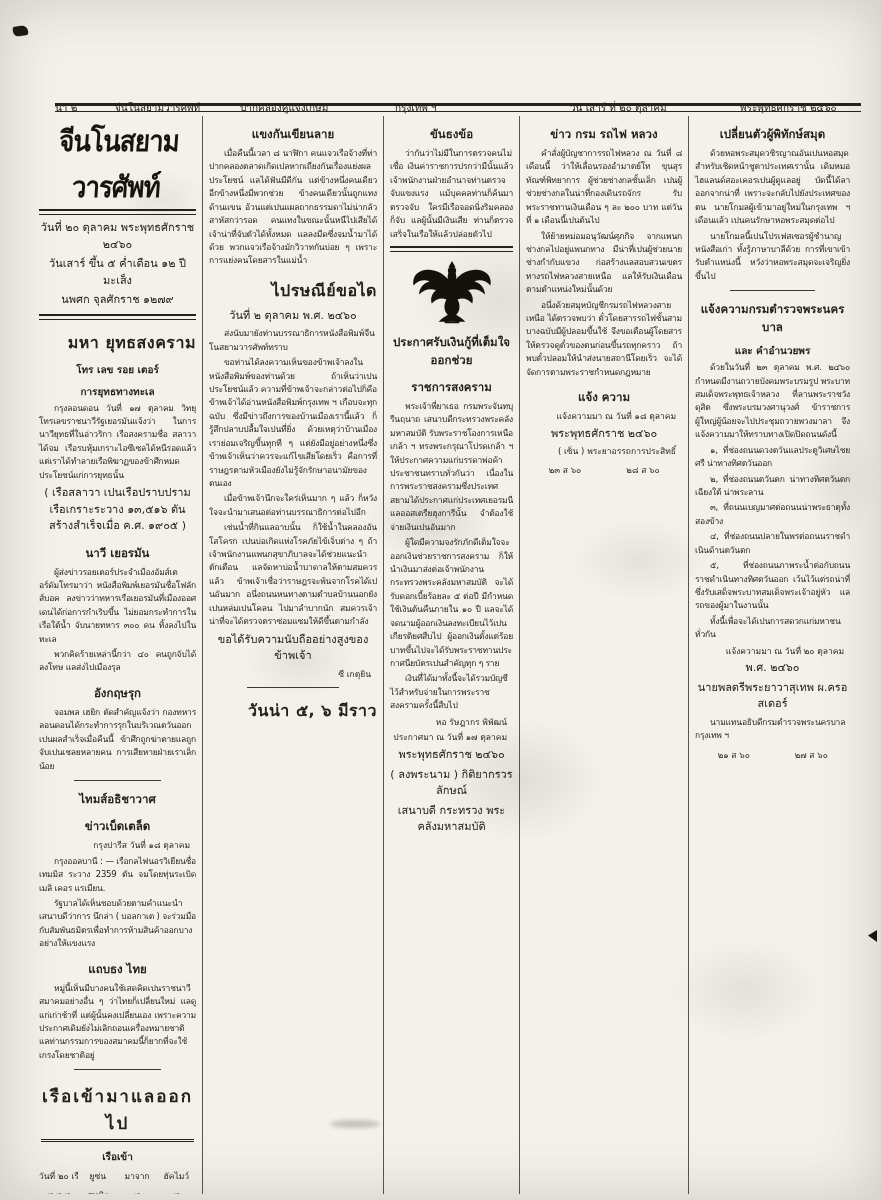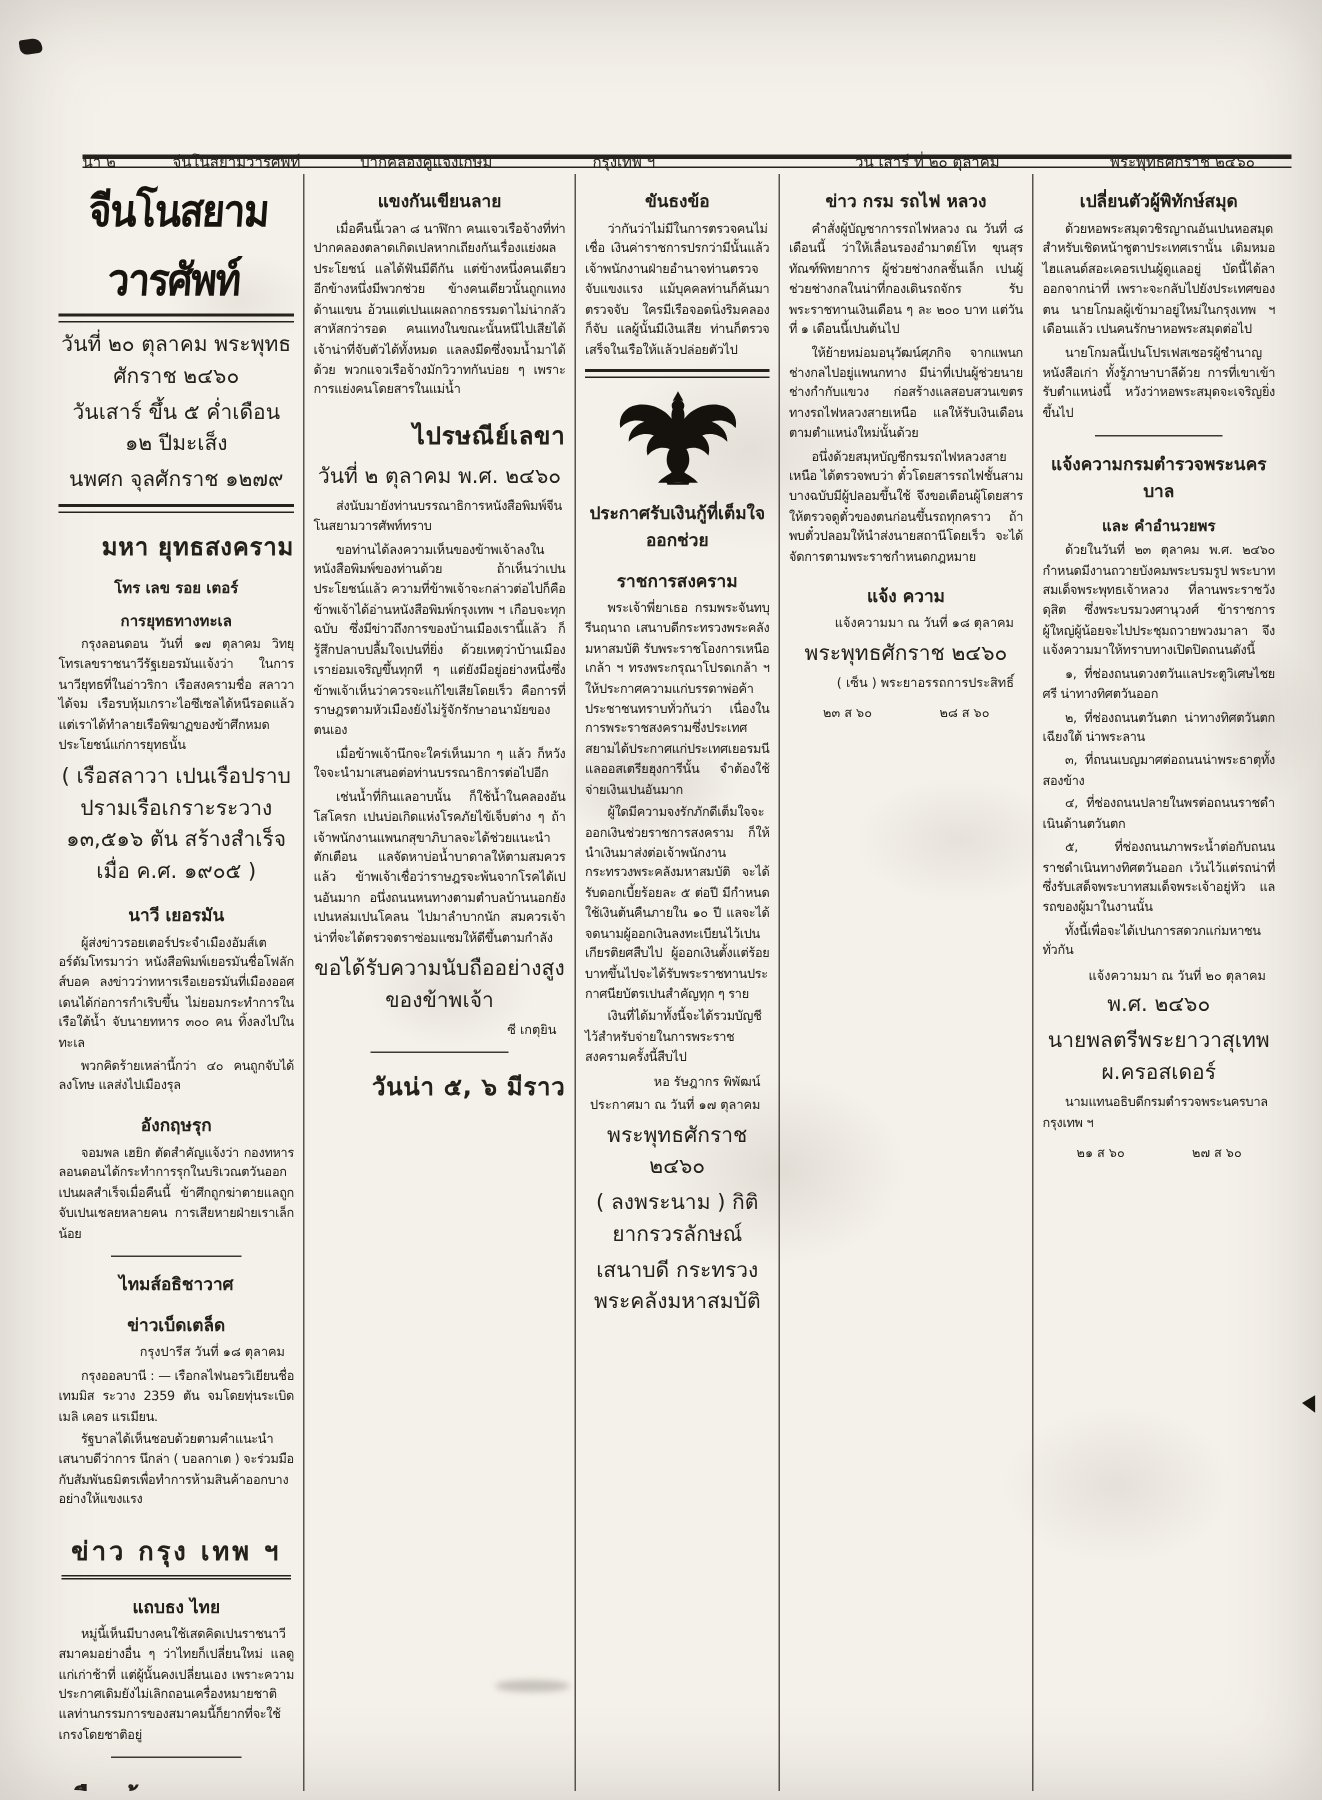--- a/index.html
+++ b/index.html
@@ -32,21 +32,21 @@
   
   .masthead{font-family:"DejaVu Serif",serif;font-weight:bold;font-size:26px;text-align:center;
     transform:skewX(-4deg) scaleY(1.12);letter-spacing:-1px;margin:6px 0 4px;color:#17140f;}
   .h1{font-size:16px;font-weight:bold;text-align:right;margin:10px 0 5px;letter-spacing:.5px;}
   .xh{font-size:17px;font-weight:bold;text-align:center;letter-spacing:2px;margin:12px 2px 6px;
     padding-bottom:3px;border-bottom:3px double #25221d;}
   .h2{font-size:11.5px;font-weight:bold;text-align:center;margin:9px 0 4px;}
   .h3{font-size:10px;font-weight:bold;text-align:center;margin:7px 0 3px;}
   .p{font-size:8.5px;line-height:1.58;text-align:justify;text-indent:15px;margin:2px 0;
     letter-spacing:-.2px;word-break:break-word;}
-  .pc{font-size:14px;line-height:1.5;text-align:center;margin:3px 0;}
+  .pc{font-size:11px;line-height:1.5;text-align:center;margin:3px 0;}
   .pr{font-size:8.5px;line-height:1.5;text-align:right;margin:3px 6px 3px 0;}
   .rule{border-top:1px solid #3d3830;width:55%;margin:7px auto;}
   .mrule{border-top:2px solid #25221d;border-bottom:1px solid #25221d;height:3px;margin:5px 0;}
   .tbl{margin:3px 0;}
   .trow{display:flex;margin:5px 0;font-size:8.5px;}
   .trow span{flex:1;text-align:center;white-space:nowrap;overflow:hidden;}
   .emblem{display:block;margin:6px auto 2px;}
   
   .blot-tl{position:absolute;top:26px;left:13px;width:15px;height:10px;background:#1d1a15;
     border-radius:2px 6px 3px 5px;transform:rotate(-8deg);}
@@ -90,21 +90,20 @@
         <div class="p">ผู้ส่งข่าวรอยเตอร์ประจำเมืองอัมส์เตอร์ดัมโทรมาว่า หนังสือพิมพ์เยอรมันชื่อโฟลักส์บอค ลงข่าวว่าทหารเรือเยอรมันที่เมืองออศเดนได้ก่อการกำเริบขึ้น ไม่ยอมกระทำการในเรือใต้น้ำ จับนายทหาร ๓๐๐ คน ทิ้งลงไปในทะเล</div>
         <div class="p">พวกคิดร้ายเหล่านี้กว่า ๔๐ คนถูกจับได้ลงโทษ แลส่งไปเมืองรุล</div>
         <div class="h2">อังกฤษรุก</div>
         <div class="p">จอมพล เฮยิก ตัดสำคัญแจ้งว่า กองทหารลอนดอนได้กระทำการรุกในบริเวณตวันออกเปนผลสำเร็จเมื่อคืนนี้ ข้าศึกถูกฆ่าตายแลถูกจับเปนเชลยหลายคน การเสียหายฝ่ายเราเล็กน้อย</div>
         <div class="rule"></div>
         <div class="h2">ไทมส์อธิชาวาศ</div>
         <div class="h2">ข่าวเบ็ดเตล็ด</div>
         <div class="pr">กรุงปารีส วันที่ ๑๘ ตุลาคม</div>
         <div class="p">กรุงออลบานี : — เรือกลไฟนอรวิเยียนชื่อ เทมมิส ระวาง 2359 ตัน จมโดยทุ่นระเบิด เมลิ เคอร แรเมียน.</div>
         <div class="p">รัฐบาลได้เห็นชอบด้วยตามคำแนะนำเสนาบดีว่าการ นึกล่า ( บอลกาเต ) จะร่วมมือกับสัมพันธมิตรเพื่อทำการห้ามสินค้าออกบางอย่างให้แขงแรง</div>
-        <div class="xh">ข่าว กรุง เทพ ฯ</div>
         <div class="h2">แถบธง ไทย</div>
         <div class="p">หมู่นี้เห็นมีบางคนใช้เสดคิดเปนราชนาวีสมาคมอย่างอื่น ๆ ว่าไทยก็เปลี่ยนใหม่ แลดูแก่เก่าช้าที่ แต่ผู้นั้นคงเปลี่ยนเอง เพราะความประกาศเดิมยังไม่เลิกถอนเครื่องหมายชาติ แลท่านกรรมการของสมาคมนี้ก็ยากที่จะใช้เกรงโดยชาติอยู่</div>
         <div class="rule"></div>
         <div class="xh">เรือเข้ามาแลออกไป</div>
         <div class="h3">เรือเข้า</div>
         <div class="tbl">
           <div class="trow">
             <span>วันที่ ๒๐ เรือ</span>
             <span>ยูซ่น</span>
             <span>มาจาก</span>
@@ -114,21 +113,21 @@
             <span>๚ ๚ ๚</span>
             <span>สหมิง</span>
             <span>๚</span>
             <span>๚</span>
           </div>
         </div>
       </div>
     <div class="col c1">
         <div class="h2">แขงกันเขียนลาย</div>
         <div class="p">เมื่อคืนนี้เวลา ๘ นาฬิกา คนแจวเรือจ้างที่ท่าปากคลองตลาดเกิดเปลหากเถียงกันเรื่องแย่งผลประโยชน์ แลได้ฟันมีดีกัน แต่ข้างหนึ่งคนเดียว อีกข้างหนึ่งมีพวกช่วย ข้างคนเดียวนั้นถูกแทงด้านแขน อ้วนแต่เปนแผลถากธรรมดาไม่น่ากลัว สาหัสกว่ารอด คนแทงในขณะนั้นหนีไปเสียได้ เจ้าน่าที่จับตัวได้ทั้งหมด แลลงมีดซึ่งจมน้ำมาได้ด้วย พวกแจวเรือจ้างมักวิวาทกันบ่อย ๆ เพราะการแย่งคนโดยสารในแม่น้ำ</div>
-        <div class="h1">ไปรษณีย์เลขา</div>
+        <div class="h1">ไปรษณีย์ขอได</div>
         <div class="pc">วันที่ ๒ ตุลาคม พ.ศ. ๒๔๖๐</div>
         <div class="p">ส่งนับมายังท่านบรรณาธิการหนังสือพิมพ์จีนโนสยามวารศัพท์ทราบ</div>
         <div class="p">ขอท่านได้ลงความเห็นของข้าพเจ้าลงในหนังสือพิมพ์ของท่านด้วย ถ้าเห็นว่าเปนประโยชน์แล้ว ความที่ข้าพเจ้าจะกล่าวต่อไปก็คือ ข้าพเจ้าได้อ่านหนังสือพิมพ์กรุงเทพ ฯ เกือบจะทุกฉบับ ซึ่งมีข่าวถึงการของบ้านเมืองเรานี้แล้ว ก็รู้สึกปลาบปลื้มใจเปนที่ยิ่ง ด้วยเหตุว่าบ้านเมืองเราย่อมเจริญขึ้นทุกที ๆ แต่ยังมีอยู่อย่างหนึ่งซึ่งข้าพเจ้าเห็นว่าควรจะแก้ไขเสียโดยเร็ว คือการที่ราษฎรตามหัวเมืองยังไม่รู้จักรักษาอนามัยของตนเอง</div>
         <div class="p">เมื่อข้าพเจ้านึกจะใคร่เห็นมาก ๆ แล้ว ก็หวังใจจะนำมาเสนอต่อท่านบรรณาธิการต่อไปอีก</div>
         <div class="p">เช่นน้ำที่กินแลอาบนั้น ก็ใช้น้ำในคลองอันโสโครก เปนบ่อเกิดแห่งโรคภัยไข้เจ็บต่าง ๆ ถ้าเจ้าพนักงานแพนกสุขาภิบาลจะได้ช่วยแนะนำตักเตือน แลจัดหาบ่อน้ำบาดาลให้ตามสมควรแล้ว ข้าพเจ้าเชื่อว่าราษฎรจะพ้นจากโรคได้เปนอันมาก อนึ่งถนนหนทางตามตำบลบ้านนอกยังเปนหล่มเปนโคลน ไปมาลำบากนัก สมควรเจ้าน่าที่จะได้ตรวจตราซ่อมแซมให้ดีขึ้นตามกำลัง</div>
         <div class="pc">ขอได้รับความนับถืออย่างสูงของข้าพเจ้า</div>
         <div class="pr">ซี เกตุยิน</div>
         <div class="rule"></div>
         <div class="h1">วันน่า ๕, ๖ มีราว</div>
       </div>

